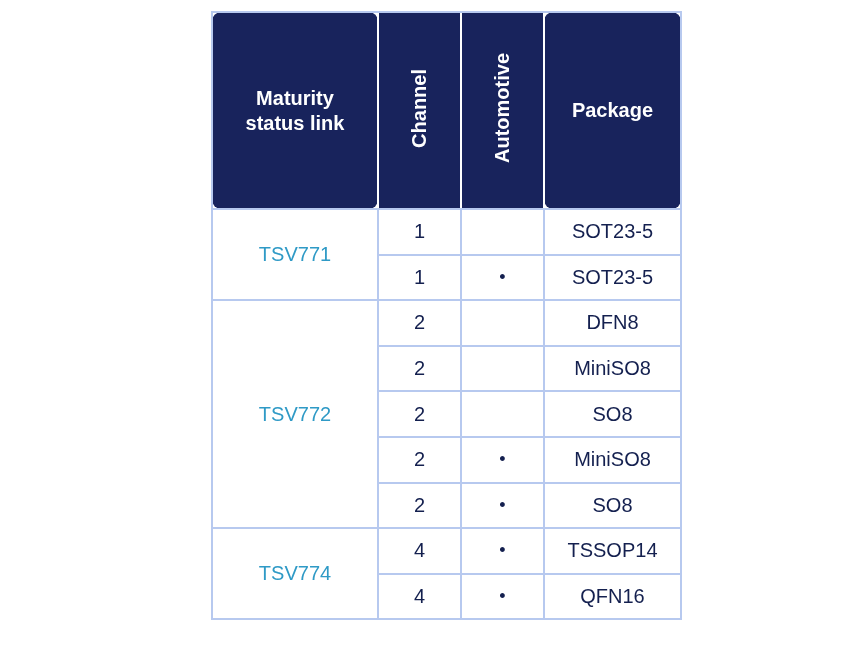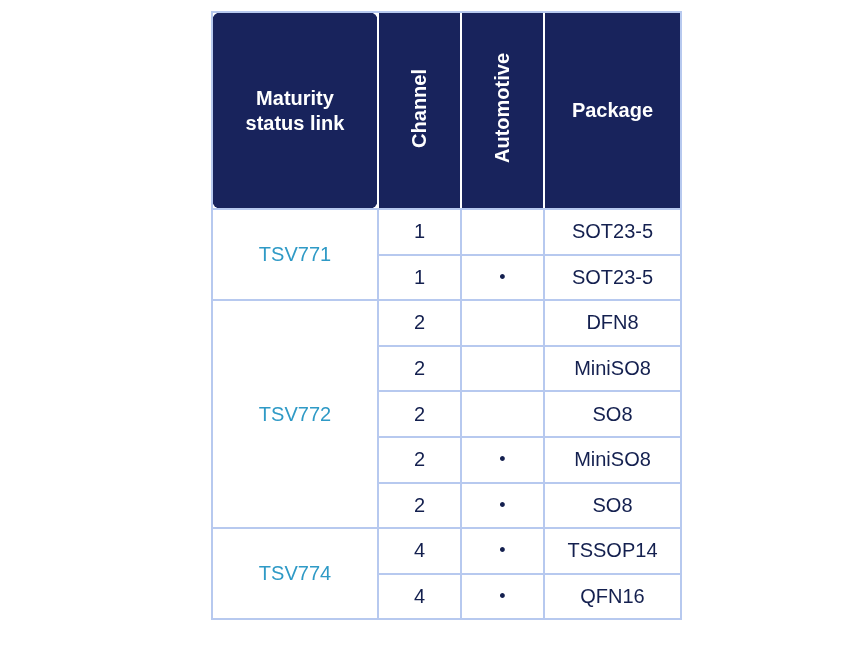--- a/index.html
+++ b/index.html
@@ -31,21 +31,21 @@
     font-weight: bold;
     font-size: 20px;
     height: 197px;
     text-align: center;
     vertical-align: middle;
     border-top: 2px solid var(--border);
     border-bottom: 2px solid var(--border);
   }
   th + th { border-left: 2px solid #ffffff; }
   th.first { border-left: 2px solid var(--border); border-radius: 9px; }
-  th.last  { border-right: 2px solid var(--border); }
+  th.last  { border-right: 2px solid var(--border); border-radius: 9px; }
   .wrap-label {
     display: inline-block;
     max-width: 122px;
     line-height: 1.25;
   }
   .vert {
     writing-mode: vertical-rl;
     transform: rotate(180deg);
     white-space: nowrap;
     display: inline-block;

